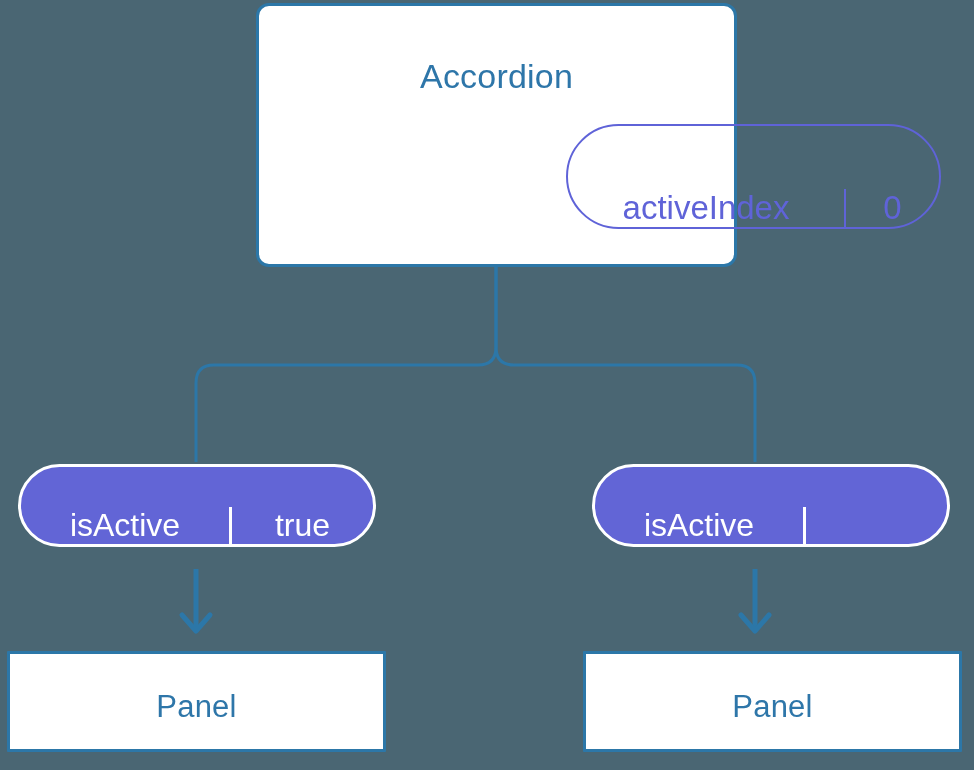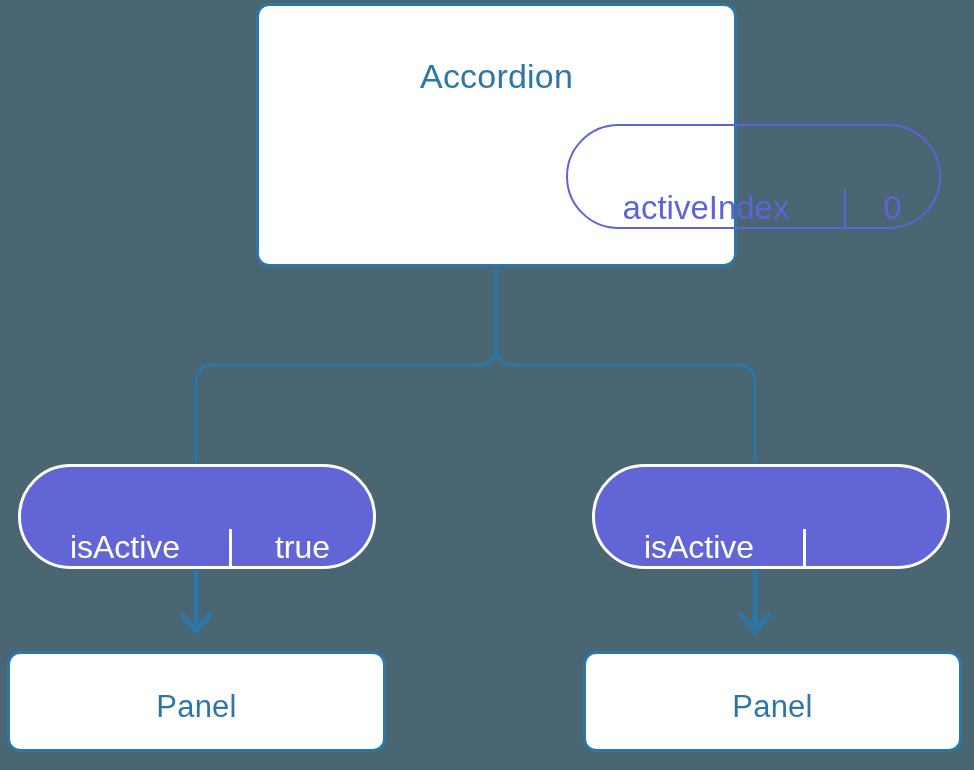--- a/index.html
+++ b/index.html
@@ -91,21 +91,21 @@
   .pill-outline .pill-val {
     flex: 1 1 auto;
     color: #5f63d8;
     font-size: 33px;
   }
 
   
   .pill-filled {
     top: 464px;
     width: 358px;
-    height: 105px;
+    height: 83px;
     border: 3px solid #ffffff;
     background: #6265d6;
   }
   .pill-filled .pill-key {
     flex: 0 0 208px;
     color: #ffffff;
     font-size: 32px;
     border-right: 3px solid #ffffff;
   }
   .pill-filled .pill-val {
@@ -116,21 +116,21 @@
   }
   #pill-left  { left: 18px; }
   #pill-right { left: 592px; }
 
   
   .panel-card {
     position: absolute;
     box-sizing: border-box;
     background: #ffffff;
     border: 3px solid #2c77a8;
-    border-radius: 13px;
+    border-radius: 1px;
     width: 379px;
     height: 101px;
     top: 651px;
   }
   #panel-left  { left: 7px; }
   #panel-right { left: 583px; }
   .panel-card .card-title {
     top: 35px;
     font-size: 31px;
   }

